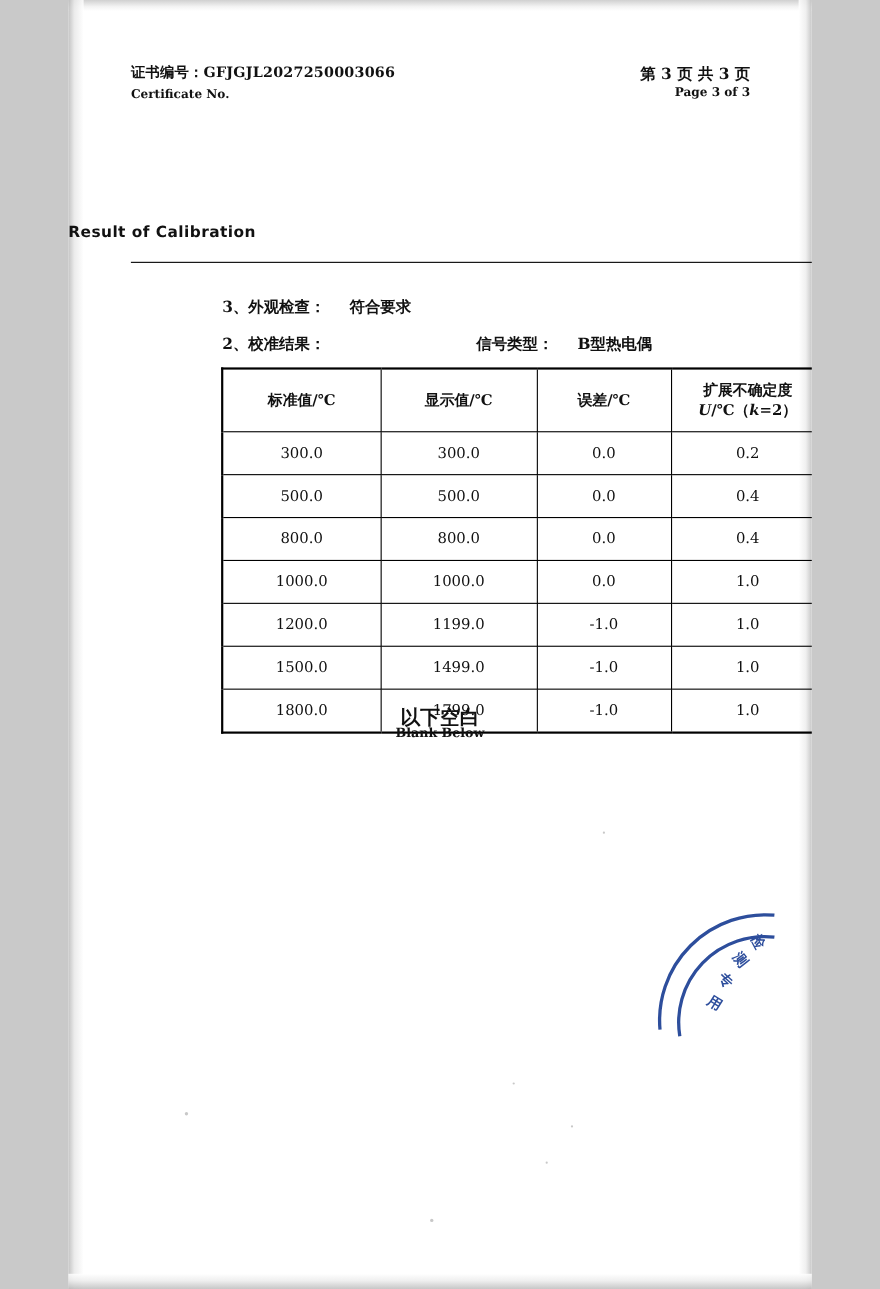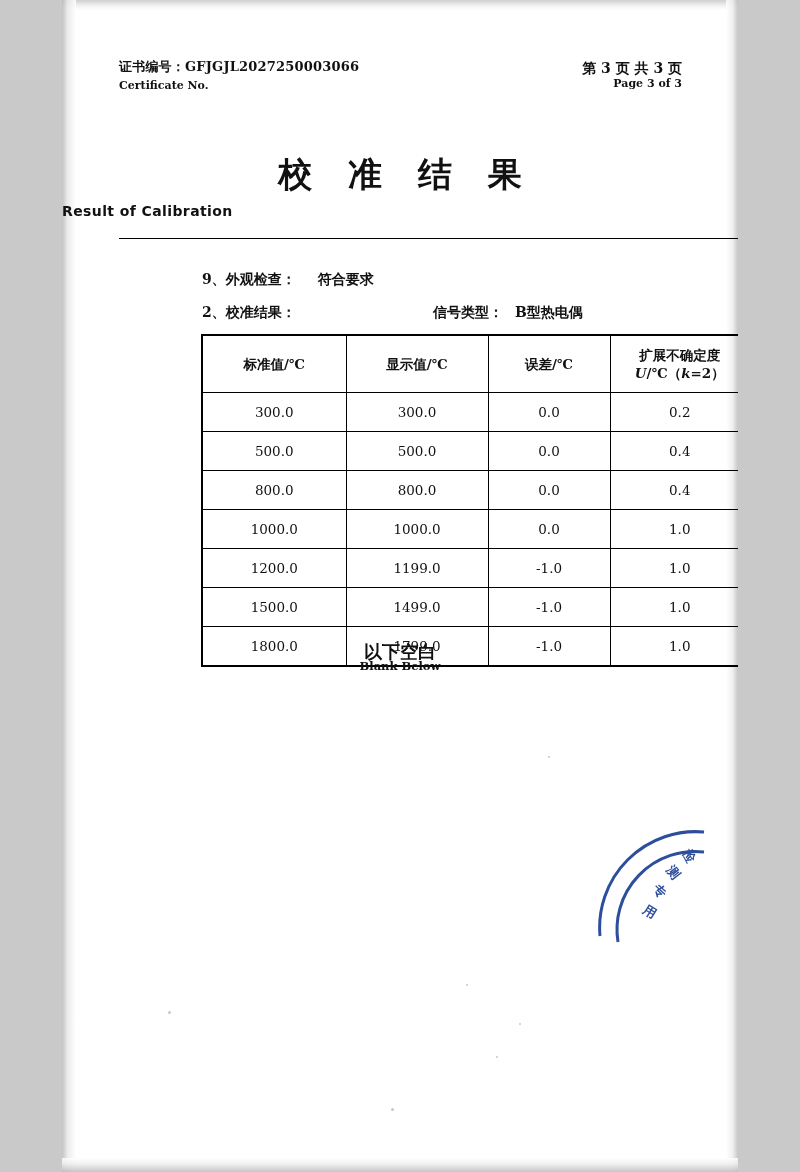--- a/index.html
+++ b/index.html
@@ -134,21 +134,21 @@
   }
   .signal {
     position: absolute;
     left: 371px;
     top: 304px;
     font-family: "DejaVu Serif", serif;
     font-size: 14px;
     font-weight: 600;
     white-space: nowrap;
   }
-  .signal .val { margin-left: 12px; }
+  .signal .val { margin-left: 22px; }
 
   
   .tbl-wrap {
     position: absolute;
     left: 139px;
     top: 334px;
     width: 548px;
   }
   table.cal {
     border-collapse: collapse;
@@ -232,26 +232,25 @@
       <span>证书编号：</span><span>GFJGJL2027250003066</span>
     </div>
     <div class="en">Certificate No.</div>
   </div>
 
   <div class="page-no">
     <div class="cn">第 3 页  共 3 页</div>
     <div class="en">Page 3  of  3</div>
   </div>
 
-  <div class="title-cn">校 准 结 果</div>
   <div class="title-en">Result of Calibration</div>
   <div class="rule"></div>
 
   <div class="item1">
-    <span>9、外观检查：</span><span class="val">符合要求</span>
+    <span>3、外观检查：</span><span class="val">符合要求</span>
   </div>
 
   <div class="item2">2、校准结果：</div>
   <div class="signal">
     <span>信号类型：</span><span class="val">B型热电偶</span>
   </div>
 
   <div class="tbl-wrap">
     <table class="cal">
       <colgroup>

